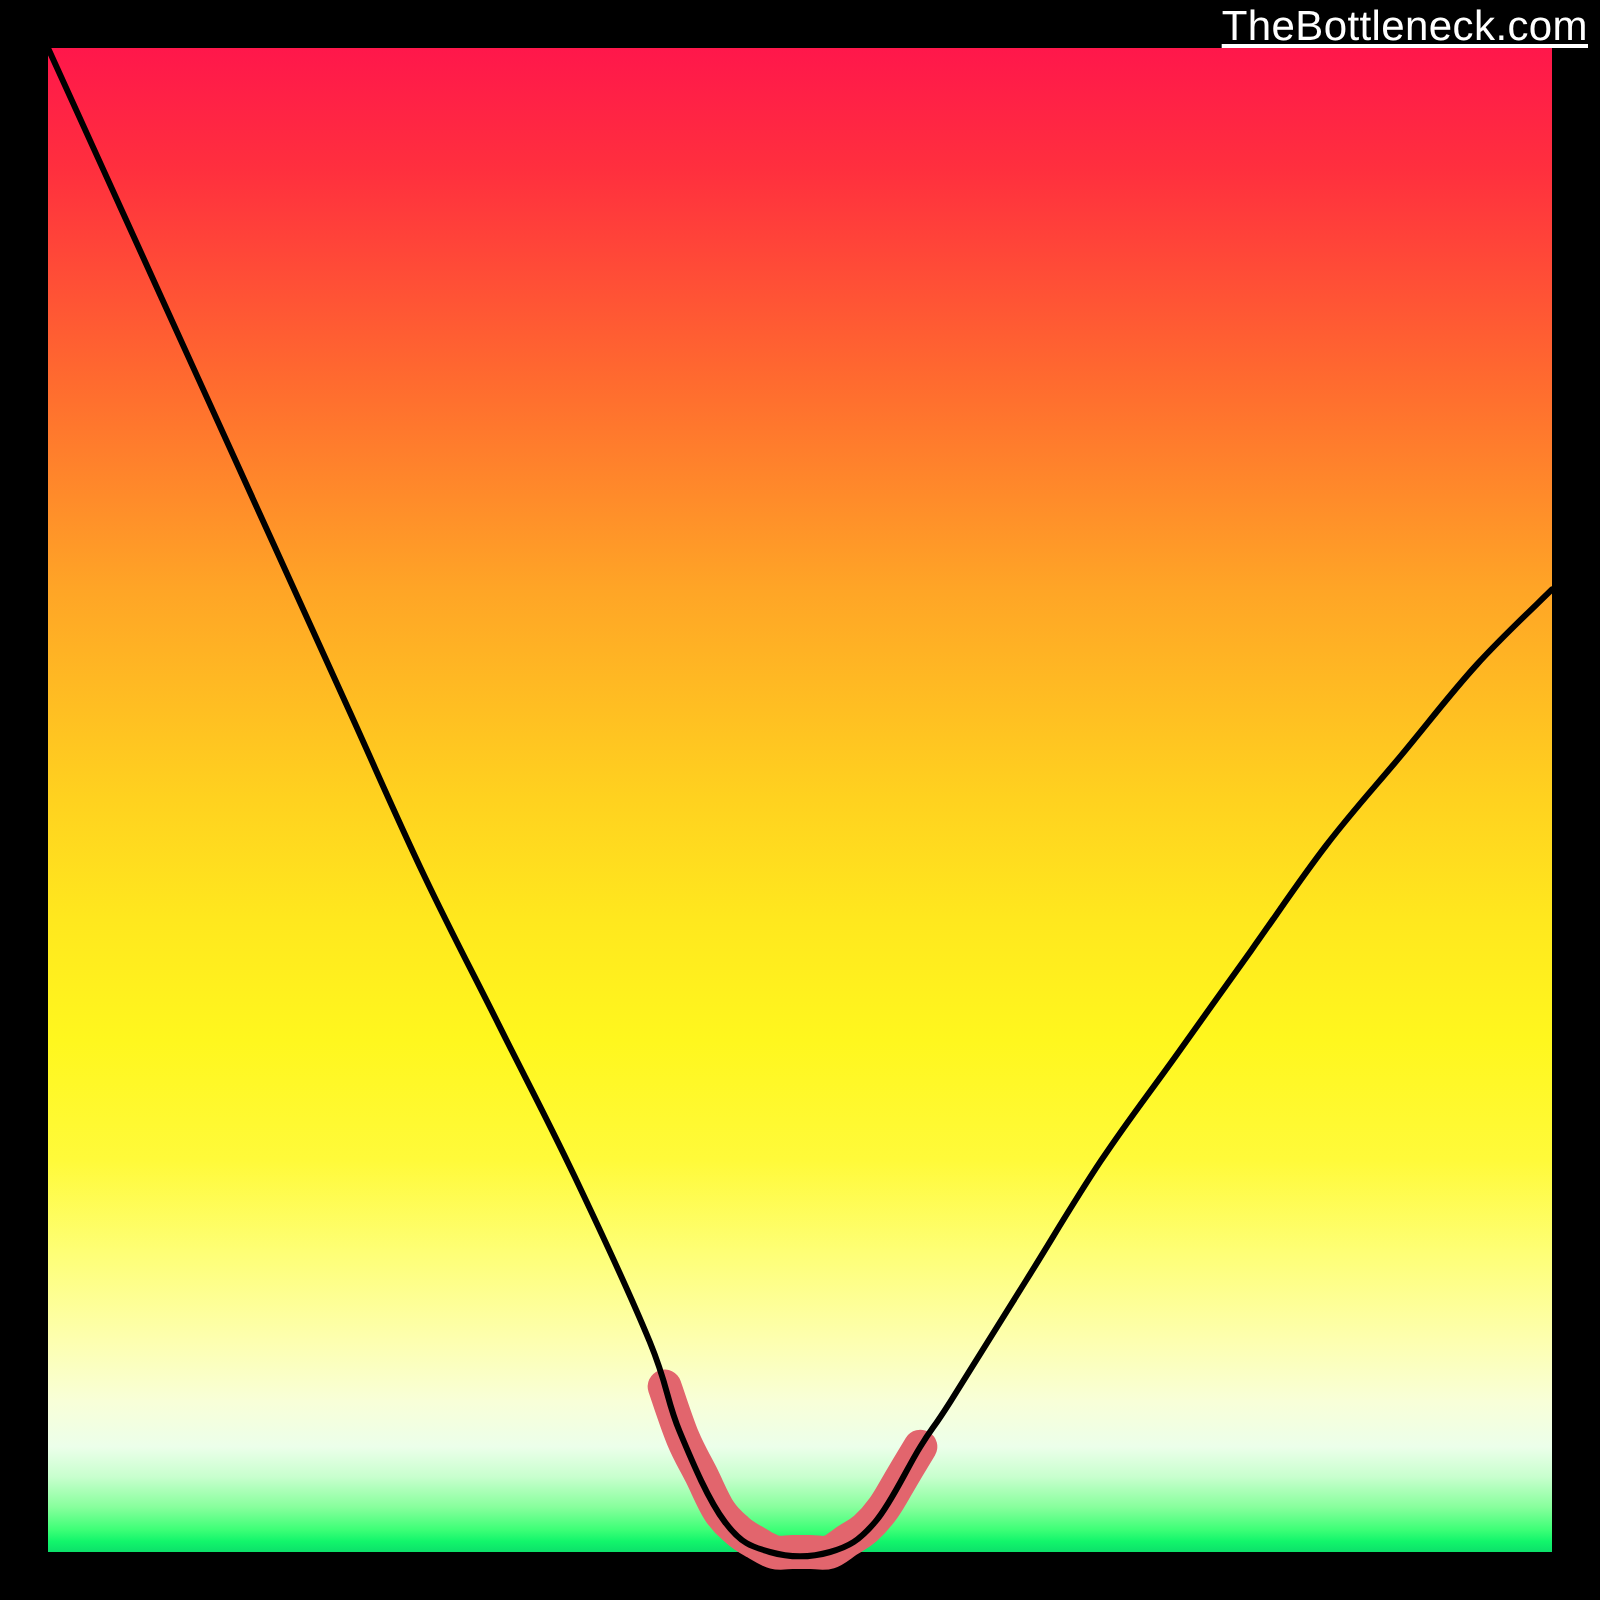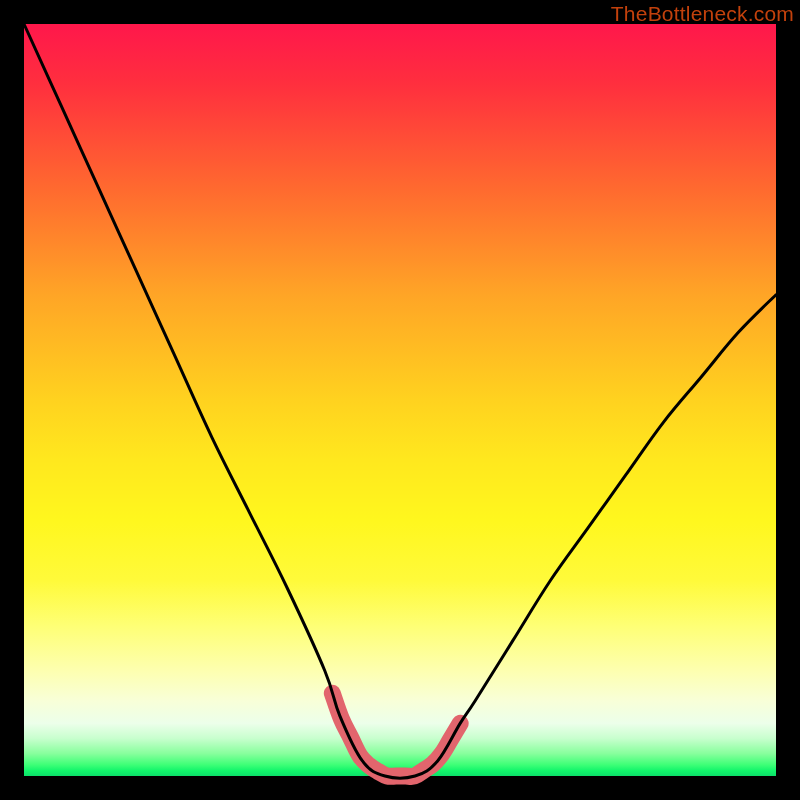--- a/index.html
+++ b/index.html
@@ -48,25 +48,26 @@
       #88ff9d 97%,
       #3eff77 98.5%,
       #12f56b 99.3%,
       #0ce06a 100%
     );
   }
   .watermark {
     position: absolute;
     top: 2px;
     right: 6px;
-    color: #c2410c;
+    color: #ffffff;
     font-family: Arial, Helvetica, sans-serif;
     font-size: 21px;
     letter-spacing: 0.2px;
     user-select: none;
+    text-decoration: underline;
   }
   svg.curves {
     position: absolute;
     left: 0;
     top: 0;
     width: 100%;
     height: 100%;
     overflow: visible;
   }
 </style>

